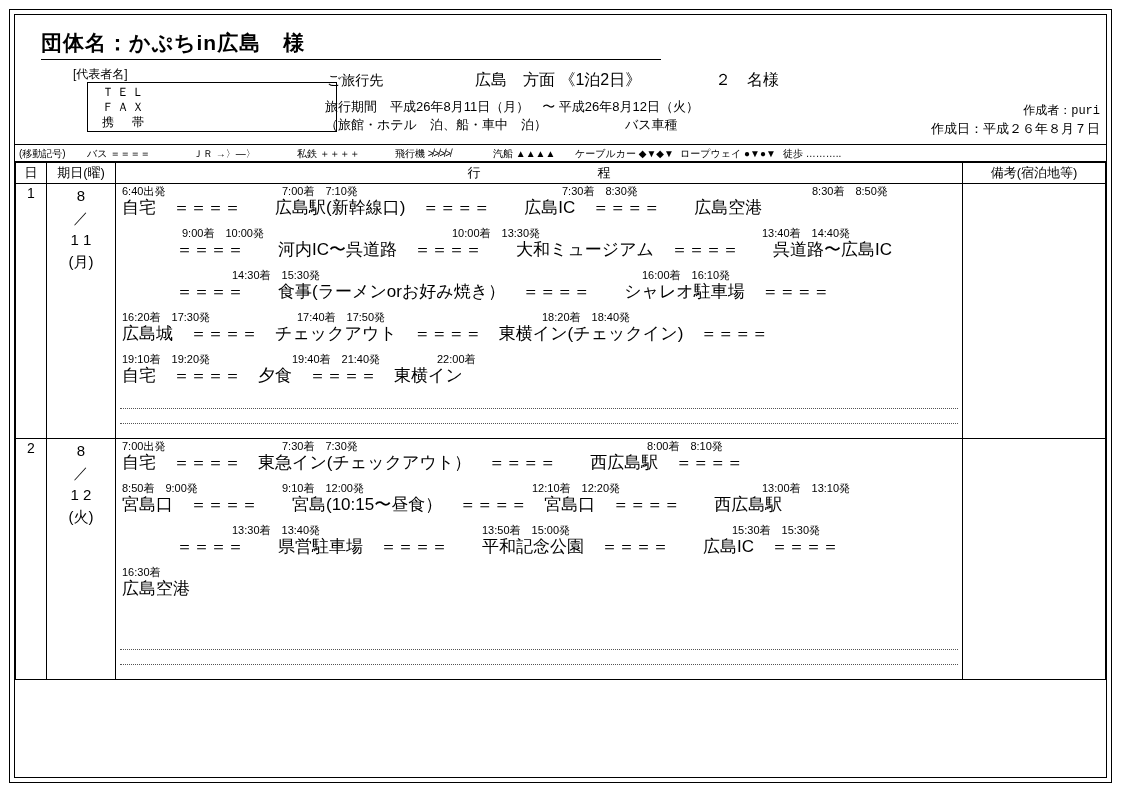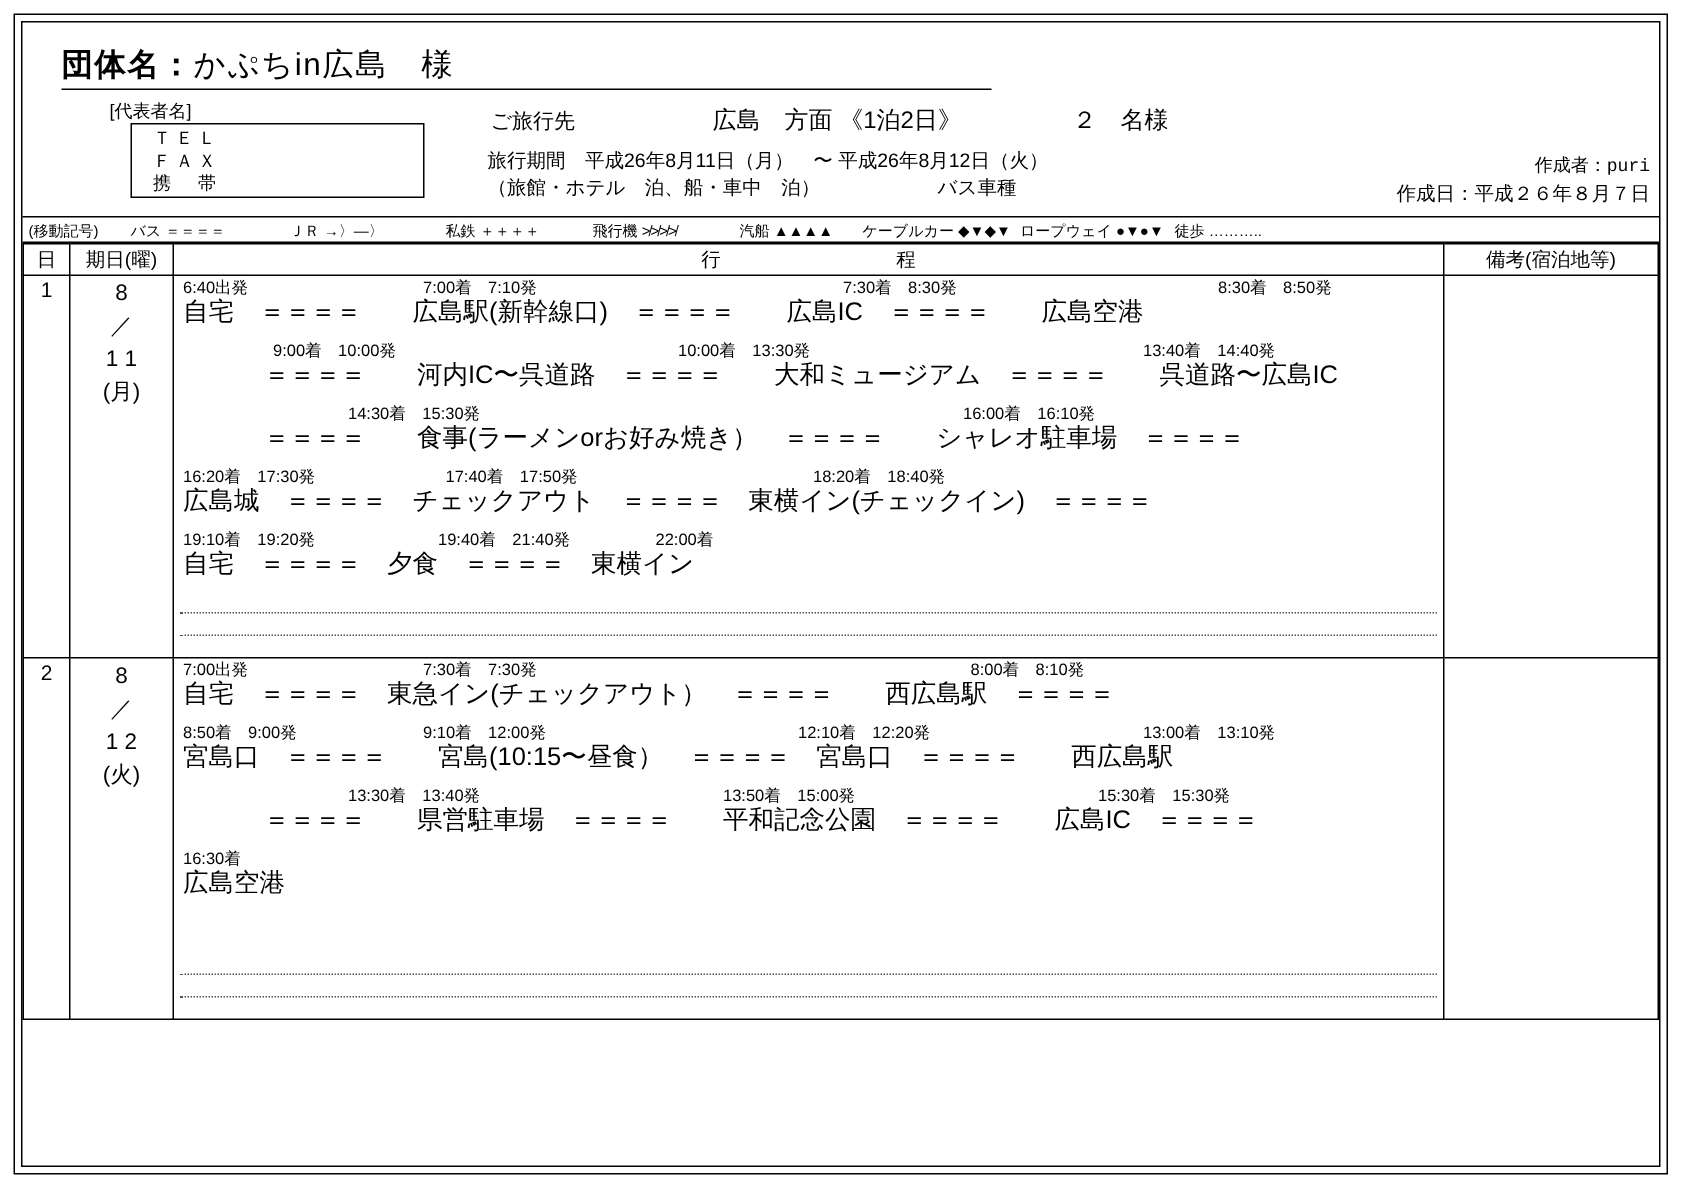--- a/index.html
+++ b/index.html
@@ -44,36 +44,36 @@
     margin:14px 0 0 26px;
     width:620px;
     border-bottom:1px solid #000;
     padding-bottom:2px;
     white-space:nowrap;
   }
   .group-label{
     font-size:21px;font-weight:bold;letter-spacing:1px;
   }
   .group-value{
-    font-size:21px;font-weight:normal;letter-spacing:1px;
+    font-size:21px;font-weight:bold;letter-spacing:1px;
   }
 
   
   .head-block{
     position:relative;
     margin:6px 0 0 0;
     height:78px;
   }
   .rep-label{
     position:absolute;left:58px;top:0px;
     font-size:12px;
   }
   .rep-box{
     position:absolute;left:72px;top:16px;
-    width:196px;height:50px;
+    width:250px;height:50px;
     border:1px solid #000;
     box-sizing:border-box;
     padding:2px 0 0 14px;
     line-height:15px;
     font-size:12px;
     letter-spacing:3px;
   }
   .dest-label{
     position:absolute;left:312px;top:6px;
     font-size:14px;

